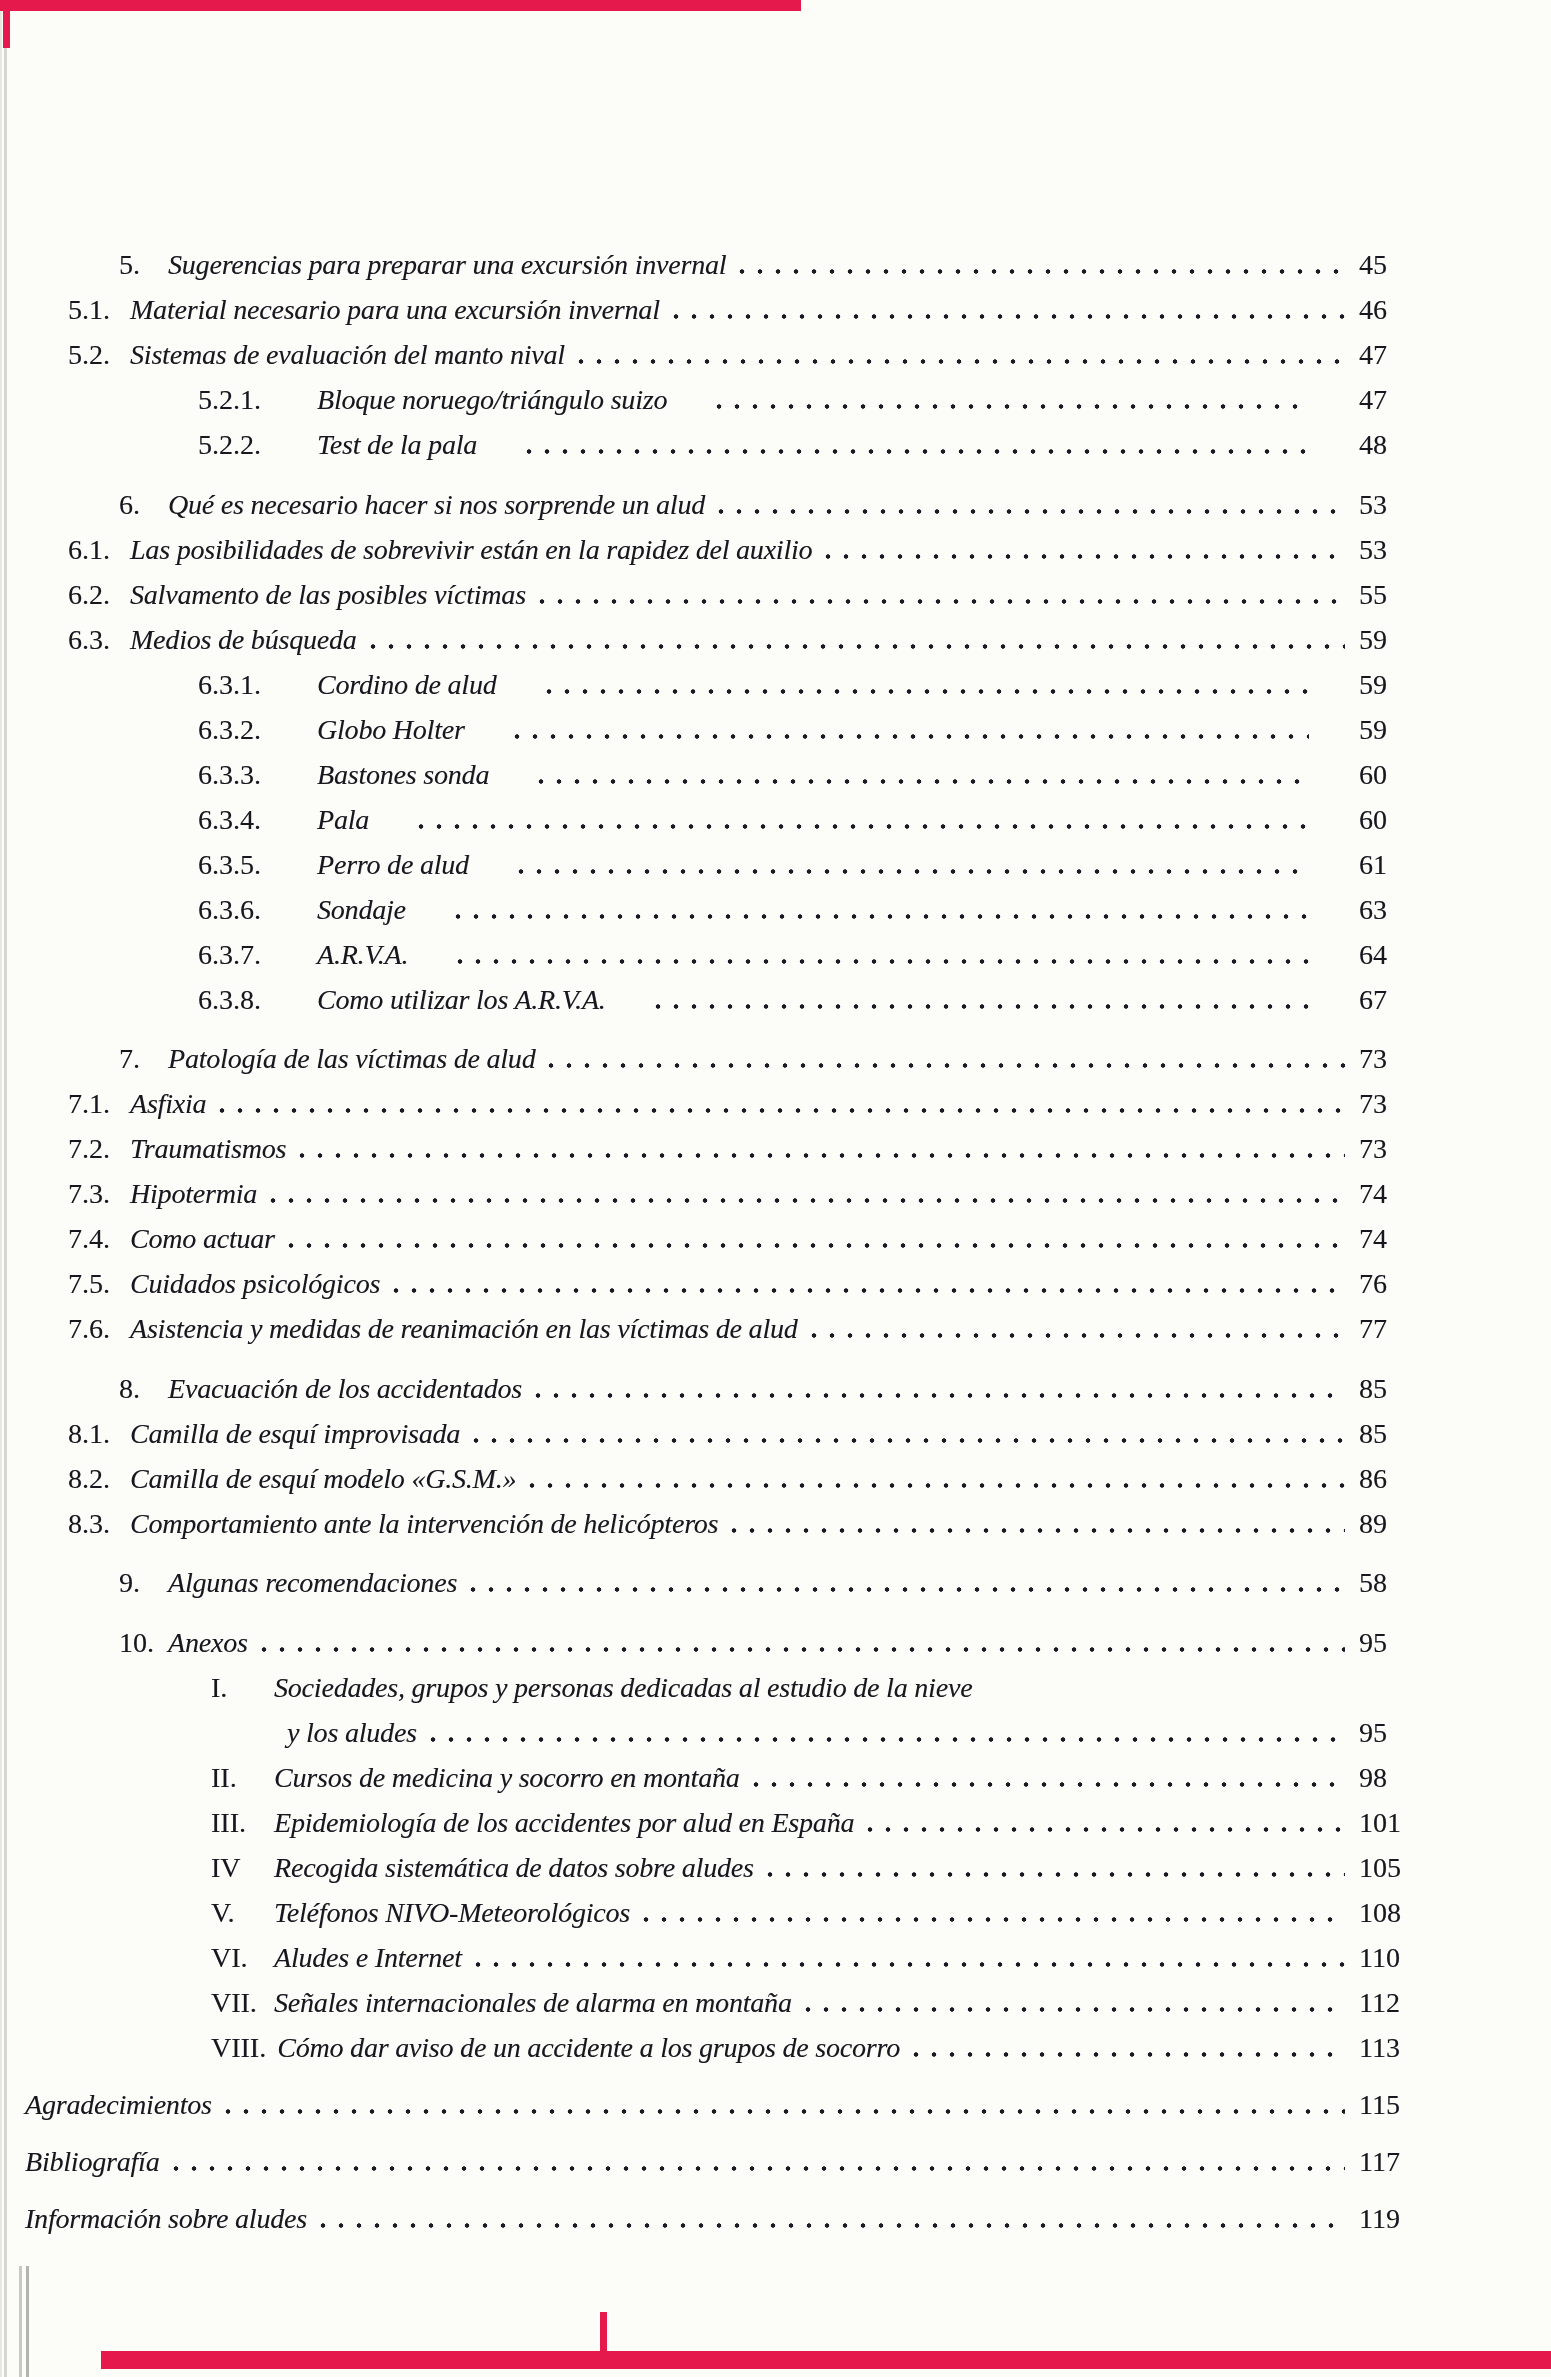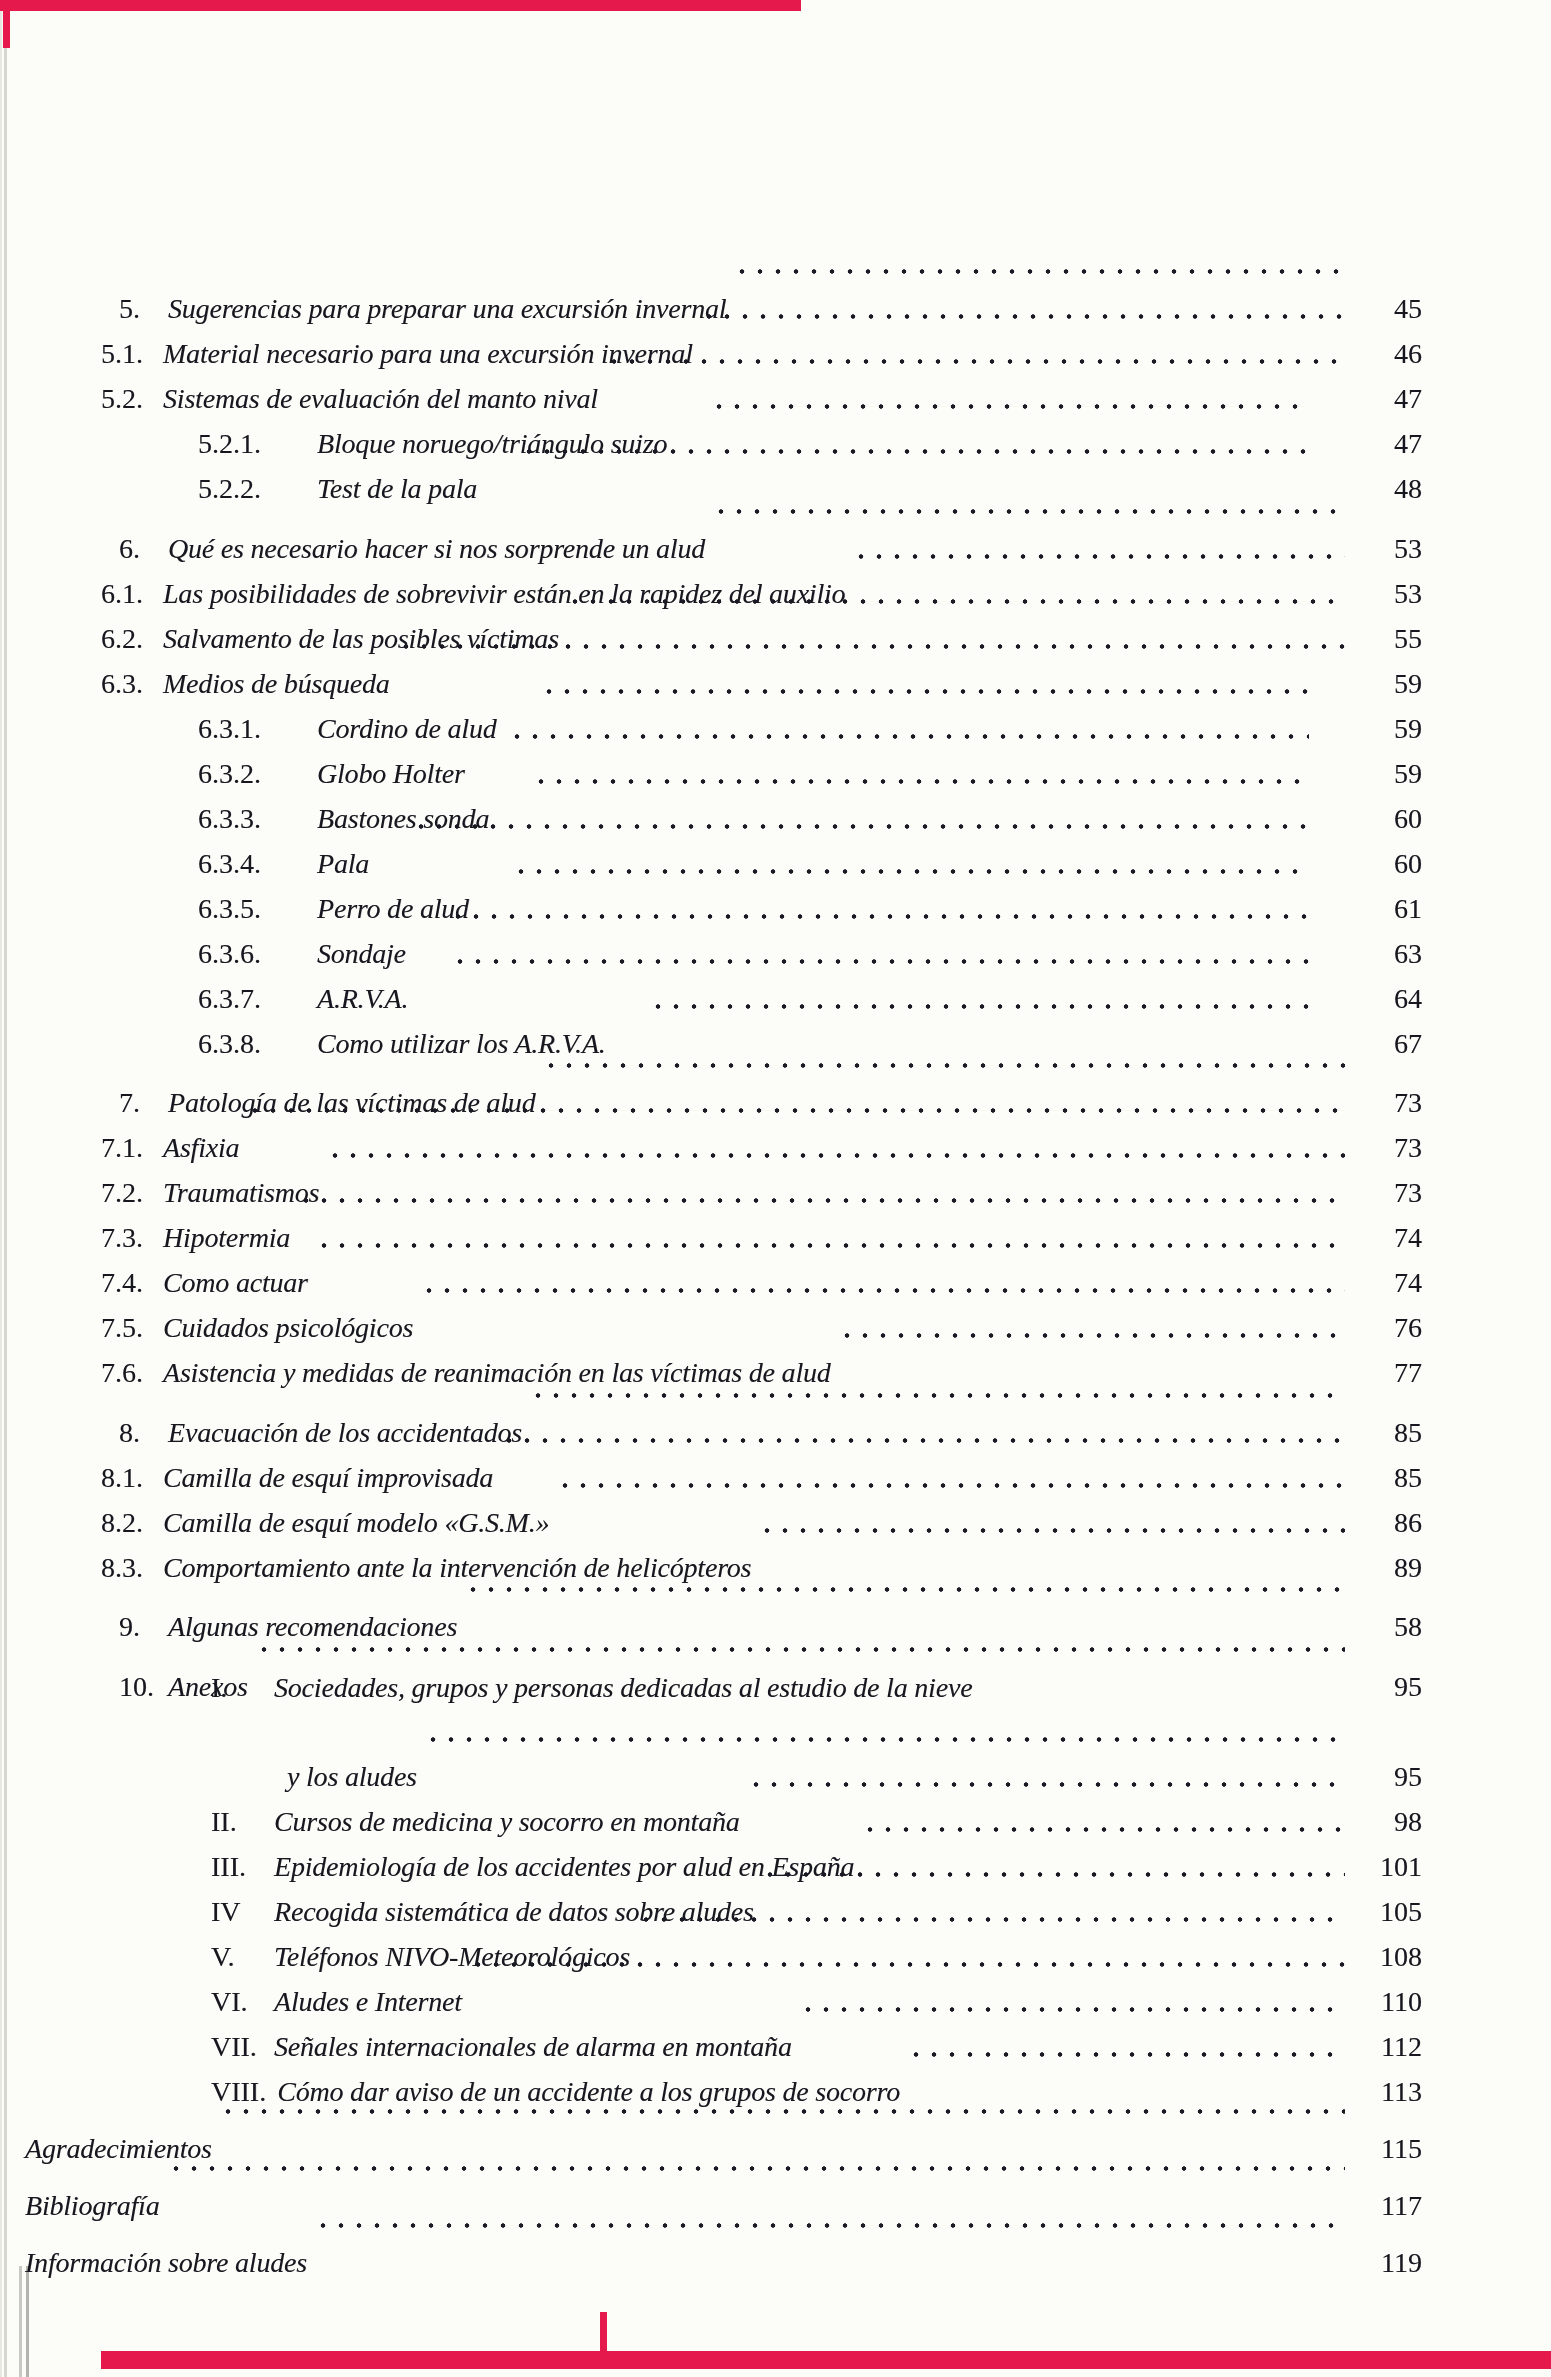--- a/index.html
+++ b/index.html
@@ -60,24 +60,24 @@
     flex: 1 1 auto;
     align-self: flex-end;
     height: 9.4px;
     margin: 0 13.7px 10.3px 13px;
     background-image: radial-gradient(circle at 3px 4.7px, #1a1a24 2px, rgba(0,0,0,0) 2.6px);
     background-size: 18px 9.4px;
     background-repeat: repeat-x;
   }
   .leader.hidden { background: none; }
 
-  .page-num { flex: 0 0 auto; min-width: 63px; text-align: right; margin-top: 44px; }
+  .page-num { flex: 0 0 auto; min-width: 63px; text-align: left; }
 
   .lvl1 { padding-left: 119px; }  .lvl1 .num { min-width: 38px; }
-  .lvl2 { padding-left: 101px; }  .lvl2 .num { min-width: 51px; }
+  .lvl2 { padding-left: 68px; }  .lvl2 .num { min-width: 51px; }
   .lvl3 { padding-left: 198px; gap: 36px; }  .lvl3 .num { min-width: 72px; }
   .annex { padding-left: 211px; } .annex .num { min-width: 52px; }
   .annex-cont { padding-left: 287px; }
   .back { padding-left: 211px; }
 
   .gap-section { margin-top: 14.5px; }
   .gap-back    { margin-top: 12px; padding-left: 25px; }
 </style>
 </head>
 <body>

